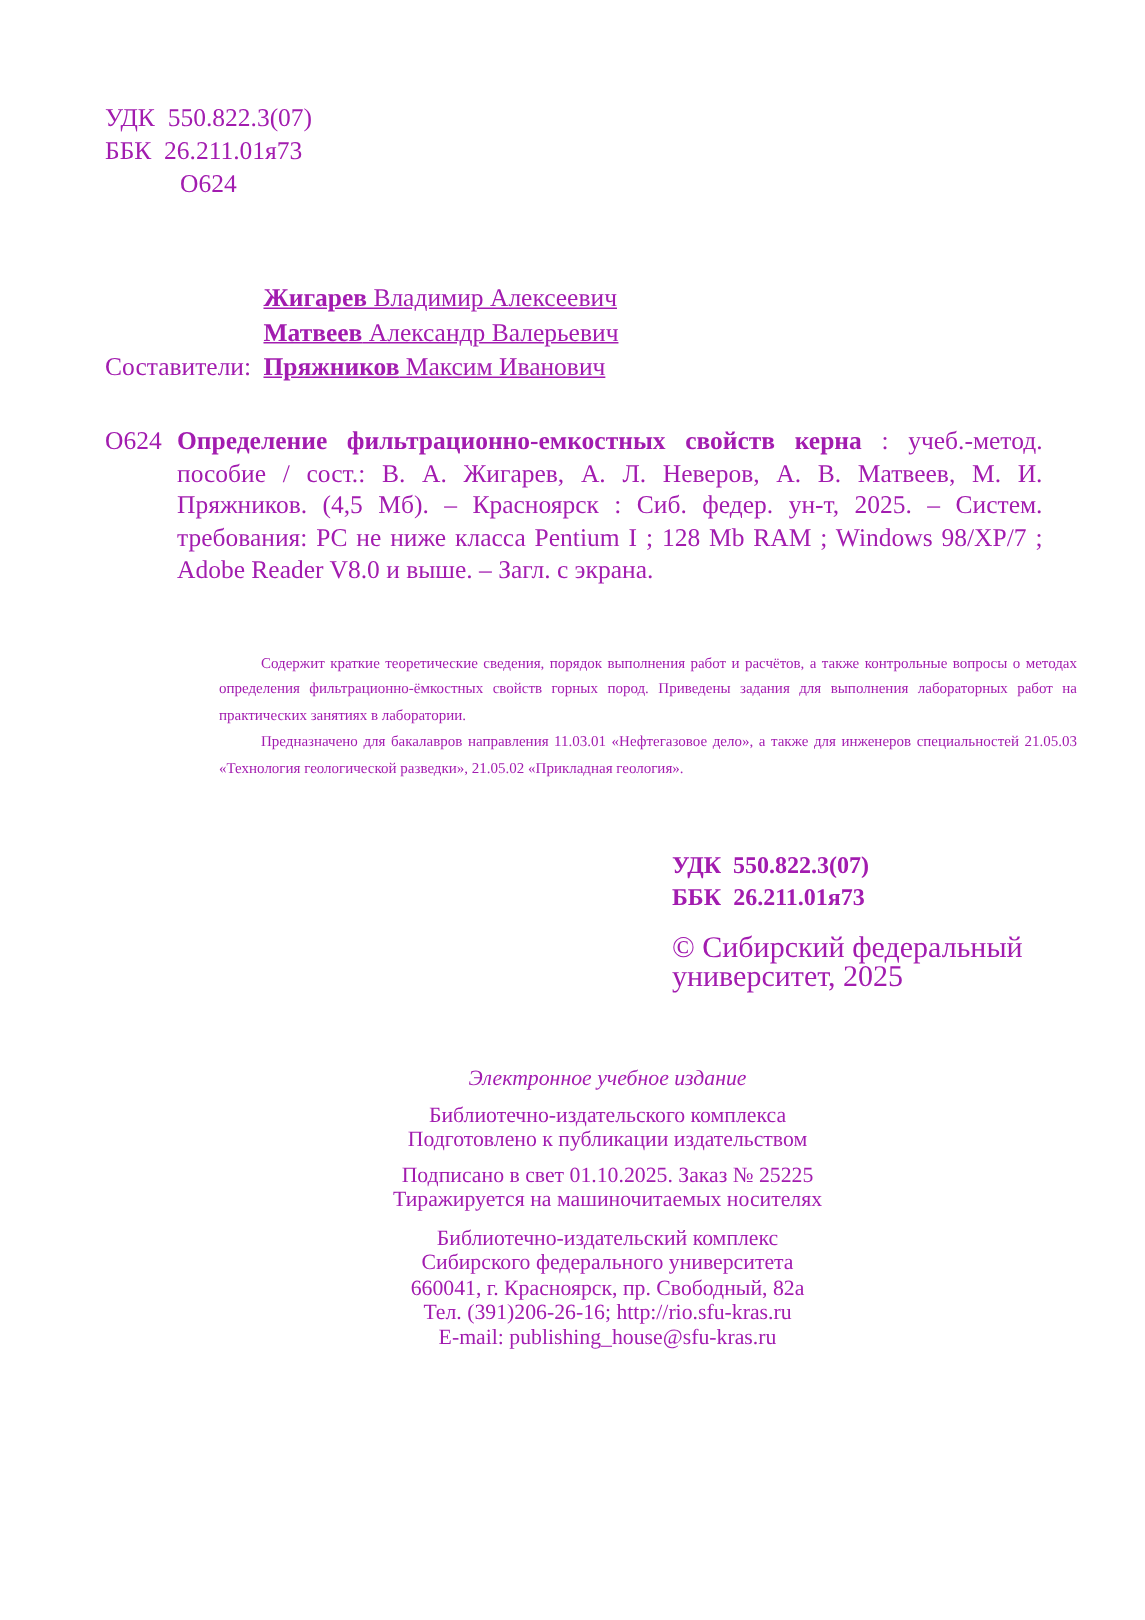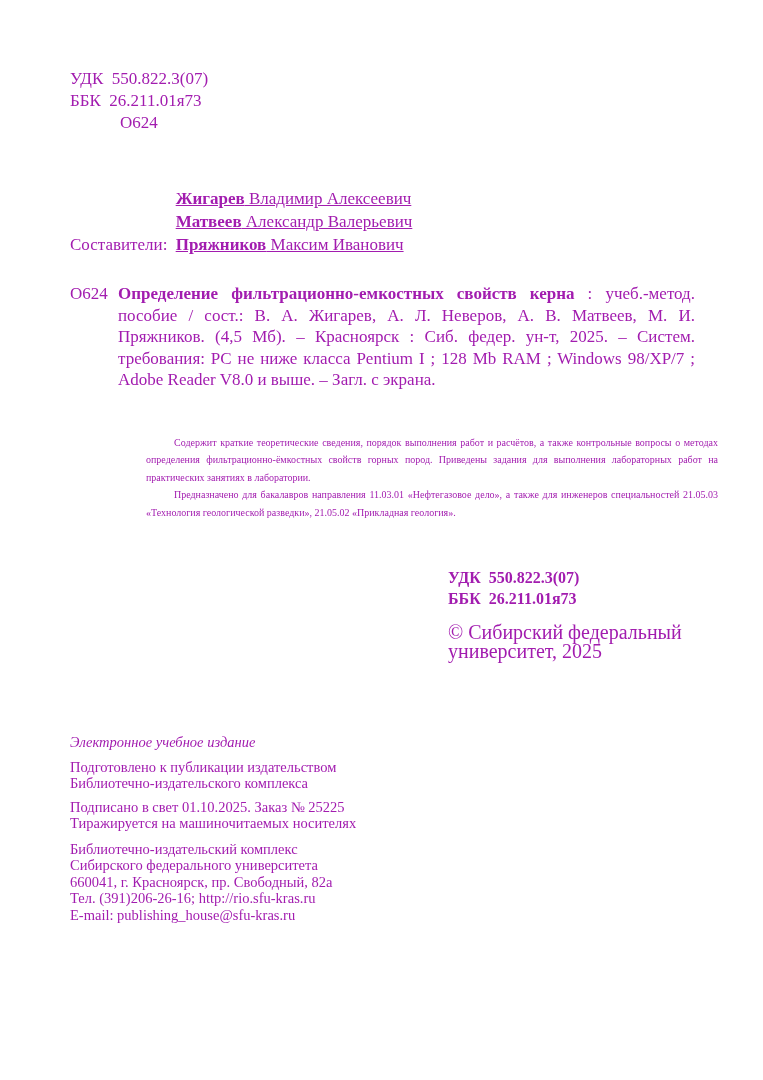--- a/index.html
+++ b/index.html
@@ -84,22 +84,23 @@
   
   .copyright {
     margin-top: 14px;
     margin-left: 378px;
     font-size: 20px;
     line-height: 19px;
   }
 
   
   .colophon {
-    margin-top: 73px;
+    margin-top: 50px;
     width: 670px;
+    text-align: center;
     font-size: 14.5px;
     line-height: 16.5px;
   }
   .colophon .edition-type {
     font-style: italic;
     margin-bottom: 8px;
   }
   .colophon .group { margin-top: 7px; }
   .colophon .group-publisher { margin-top: 9px; }
 </style>
@@ -140,22 +141,22 @@
 
   <div class="copyright">
     <div>© Сибирский федеральный</div>
     <div>университет, 2025</div>
   </div>
 
   <div class="colophon">
     <div class="edition-type">Электронное учебное издание</div>
 
     <div class="group">
+      <div>Библиотечно-издательского комплекса</div>
       <div>Подготовлено к публикации издательством</div>
-      <div>Библиотечно-издательского комплекса</div>
     </div>
 
     <div class="group">
       <div>Подписано в свет 01.10.2025. Заказ № 25225</div>
       <div>Тиражируется на машиночитаемых носителях</div>
     </div>
 
     <div class="group group-publisher">
       <div>Библиотечно-издательский комплекс</div>
       <div>Сибирского федерального университета</div>

